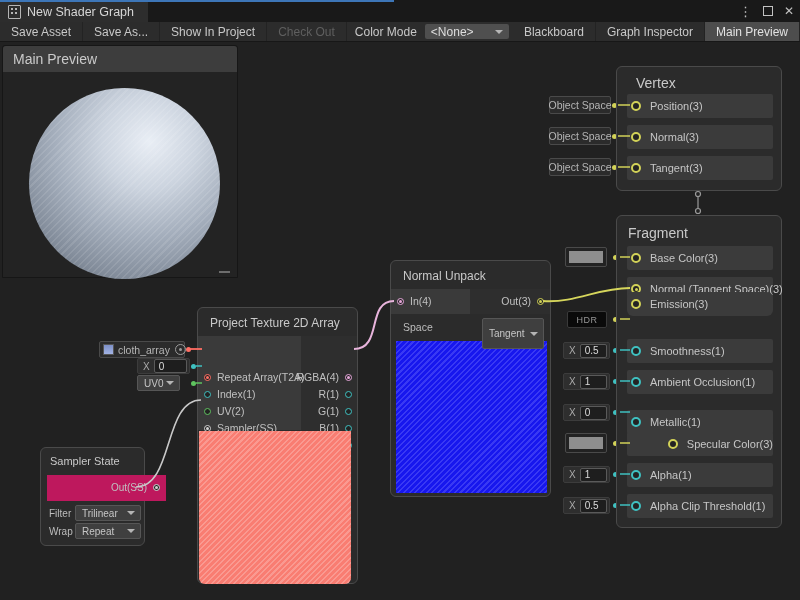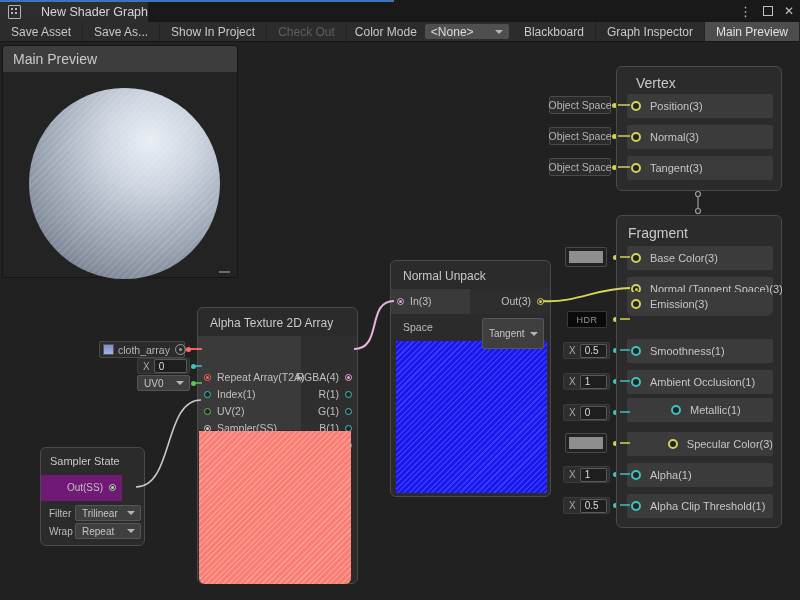--- a/index.html
+++ b/index.html
@@ -3,21 +3,21 @@
 <meta charset="utf-8">
 <style>
   html,body{margin:0;padding:0;width:800px;height:600px;background:#212121;overflow:hidden;
     font-family:"Liberation Sans",sans-serif;-webkit-font-smoothing:antialiased;}
   #stage{position:absolute;inset:0;width:800px;height:600px;}
 
   
   #titlebar{position:absolute;left:0;top:0;width:800px;height:22px;background:#191919;}
   #tab-accent{position:absolute;left:0;top:0;width:394px;height:2px;background:#3d76b8;}
   #tab{position:absolute;left:0;top:2px;width:148px;height:20px;background:#2d2d2d;
-    display:flex;align-items:center;gap:20px;padding-left:8px;box-sizing:border-box;}
+    display:flex;align-items:center;gap:6px;padding-left:8px;box-sizing:border-box;}
   #tab-title{font-size:12.5px;color:#d6d6d6;white-space:nowrap;}
   .sg-icon{width:11px;height:12px;border:1px solid #b5b5b5;border-radius:1px;position:relative;background:#2d2d2d;flex:0 0 auto;}
   .sg-icon::before{content:"";position:absolute;left:2px;top:2px;width:2px;height:2px;background:#b5b5b5;
     box-shadow:4px 0 0 #b5b5b5, 0 4px 0 #b5b5b5, 4px 4px 0 #b5b5b5;}
   #win-controls{position:absolute;right:6px;top:2px;height:18px;display:flex;align-items:center;gap:11px;color:#c2c2c2;}
   .kebab{font-size:13px;line-height:1;}
   .win-max{width:8px;height:8px;border:1.5px solid #c2c2c2;}
   .win-close{font-size:12px;line-height:1;}
 
   
@@ -223,21 +223,21 @@
       <span class="rlabel">Emission(3)</span>
     </div>
     <div class="vrow" style="top:123px;">
       <span class="prt ct"></span>
       <span class="rlabel">Smoothness(1)</span>
     </div>
     <div class="vrow" style="top:154px;">
       <span class="prt ct"></span>
       <span class="rlabel">Ambient Occlusion(1)</span>
     </div>
-    <div class="vrow" style="top:182px;padding-left:40px;">
+    <div class="vrow" style="top:194px;">
       <span class="prt ct"></span>
       <span class="rlabel">Metallic(1)</span>
     </div>
     <div class="vrow" style="top:216px;justify-content:flex-end;">
       <span class="prt cy"></span>
       <span class="rlabel">Specular Color(3)</span>
     </div>
     <div class="vrow" style="top:247px;">
       <span class="prt ct"></span>
       <span class="rlabel">Alpha(1)</span>
@@ -287,21 +287,21 @@
   </div>
   <span class="cdot ct" style="left:613px;top:471.5px;"></span>
 
   <div class="floatfield" style="left:563px;top:497px;width:47px;height:17px;">
     <span class="fx">X</span>
     <span class="fv">0.5</span>
   </div>
   <span class="cdot ct" style="left:613px;top:502.5px;"></span>
 
   <div class="node" id="node-sample" style="left:197px;top:307px;width:161px;height:277px;">
-    <div class="node-title" style="position:absolute;left:12px;top:8px;font-size:12px;">Alpha Texture 2D Array</div>
+    <div class="node-title" style="position:absolute;left:12px;top:8px;font-size:12px;">Project Texture 2D Array</div>
     <div class="sports">
       <div class="inpanel"></div>
       <div class="srow" style="left:6px;top:35px;">
         <span class="sprt cr con"></span>
         <span>Repeat Array(T2A)</span>
       </div>
       <div class="srow" style="left:6px;top:52px;">
         <span class="sprt ct"></span>
         <span>Index(1)</span>
       </div>
@@ -343,52 +343,52 @@
     <span class="picker-icon"></span>
   </div>
   <span class="cdot cr" style="left:186px;top:346.5px;"></span>
 
   <div class="floatfield" style="left:137px;top:358px;width:53px;height:16px;">
     <span class="fx">X</span>
     <span class="fv">0</span>
   </div>
   <span class="cdot ct" style="left:191px;top:363.5px;"></span>
 
-  <div class="ndd" style="left:137px;top:375px;width:53px;height:16px;">
+  <div class="ndd" style="left:137px;top:375px;width:43px;height:16px;">
     <span>UV0</span>
     <span class="ddarrow"></span>
   </div>
   <span class="cdot cg" style="left:191px;top:380.5px;"></span>
 
   <div class="node" style="left:390px;top:260px;width:161px;height:237px;">
     <div class="node-title" style="position:absolute;left:12px;top:8px;font-size:12px;">Normal Unpack</div>
     <div style="position:absolute;left:0;top:28px;width:159px;height:25px;background:#2e2e2e;">
       <div style="position:absolute;left:0;top:0;width:79px;height:25px;background:#3a3a3a;"></div>
       <div class="srow" style="left:6px;top:6px;">
         <span class="sprt cp con"></span>
-        <span>In(3)</span>
+        <span>In(4)</span>
       </div>
       <div class="srow" style="right:6px;top:6px;">
         <span>Out(3)</span>
         <span class="sprt cy con"></span>
       </div>
     </div>
     <div class="srow" style="left:12px;top:60px;color:#bdbdbd;">
       <span>Space</span>
     </div>
     <div class="ndd" style="left:91px;top:57px;width:62px;height:31px;">
       <span>Tangent</span>
       <span class="ddarrow"></span>
     </div>
     <div class="preview-blue"></div>
   </div>
 
   <div class="node" style="left:40px;top:447px;width:105px;height:99px;">
     <div class="node-title" style="position:absolute;left:9px;top:7px;font-size:11px;">Sampler State</div>
-    <div style="position:absolute;left:0;top:27px;width:81px;height:26px;background:#701a75;">
+    <div style="position:absolute;left:6px;top:27px;width:119px;height:26px;background:#be185d;">
       <div class="srow" style="right:6px;top:7px;font-size:10px;">
         <span>Out(SS)</span>
         <span class="sprt cw con"></span>
       </div>
     </div>
     <div class="srow" style="left:8px;top:60px;font-size:10px;color:#bdbdbd;">
       <span>Filter</span>
     </div>
     <div class="ndd" style="left:34px;top:57px;width:66px;height:16px;">
       <span>Trilinear</span>

